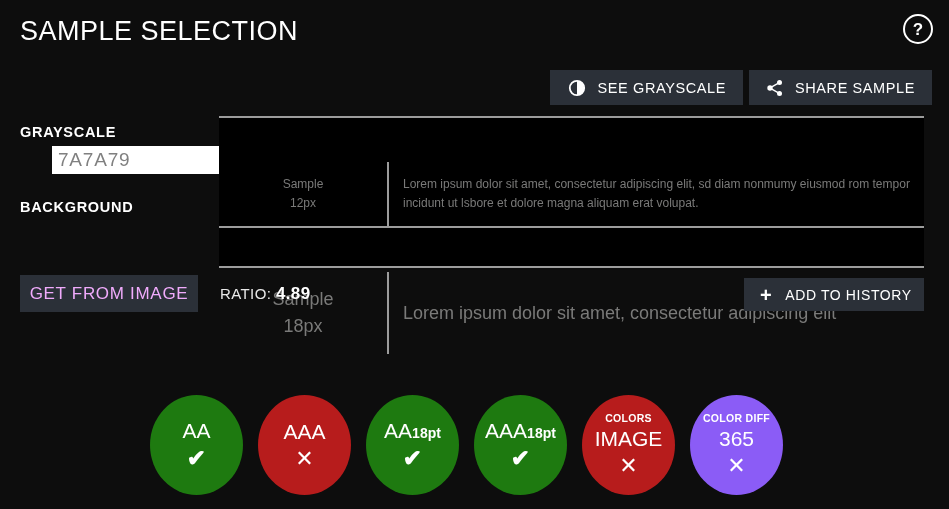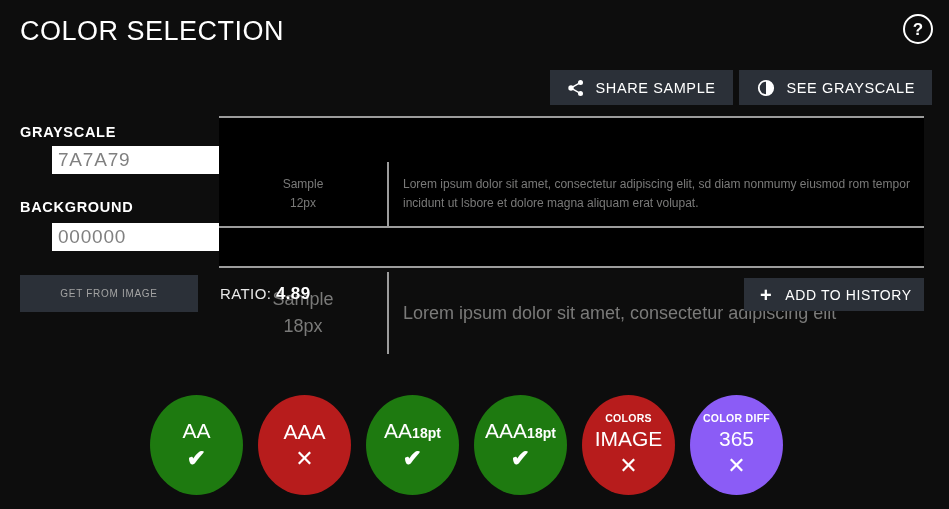--- a/index.html
+++ b/index.html
@@ -125,23 +125,23 @@
   }
   .swatch-grid i { display: block; }
 
   .btn-wide {
     position: absolute;
     left: 20px;
     top: 275px;
     width: 178px;
     height: 37px;
     background: #2b3038;
-    color: #a3a3a3;
+    color: #f0abfc;
     border: none;
-    font-size: 10px;
+    font-size: 17px;
     letter-spacing: 0.7px;
     font-family: "Liberation Sans", sans-serif;
     cursor: pointer;
   }
 
   
   .sample-panel {
     position: absolute;
     left: 219px;
     top: 116px;
@@ -253,47 +253,47 @@
     margin-top: 5px;
     font-weight: 700;
   }
   .mark-x { font-size: 22px; font-weight: 400; }
 </style>
 </head>
 <body>
 
 <div id="app">
 
-  <div class="page-title">COLOR SELECTION</div>
+  <div class="page-title">SAMPLE SELECTION</div>
   <div class="help-btn">
     <span>?</span>
   </div>
 
   <div class="toolbar">
+
+    <button class="tool-btn">
+      <span class="ticon">
+        <svg width="20" height="20" viewBox="0 0 20 20">
+          <circle cx="10" cy="10" r="7.2" fill="none" stroke="#ffffff" stroke-width="1.8"></circle>
+          <path d="M10 2.8 A7.2 7.2 0 0 1 10 17.2 Z" fill="#ffffff"></path>
+        </svg>
+      </span>
+      <span>SEE GRAYSCALE</span>
+    </button>
 
     <button class="tool-btn">
       <span class="ticon">
         <svg width="18" height="18" viewBox="0 0 18 18">
           <circle cx="13.5" cy="3.6" r="2.5" fill="#ffffff"></circle>
           <circle cx="13.5" cy="14.4" r="2.5" fill="#ffffff"></circle>
           <circle cx="4" cy="9" r="2.7" fill="#ffffff"></circle>
           <path d="M5.8 7.8 L12 4.4 M5.8 10.2 L12 13.6" stroke="#ffffff" stroke-width="1.5"></path>
         </svg>
       </span>
       <span>SHARE SAMPLE</span>
-    </button>
-
-    <button class="tool-btn">
-      <span class="ticon">
-        <svg width="20" height="20" viewBox="0 0 20 20">
-          <circle cx="10" cy="10" r="7.2" fill="none" stroke="#ffffff" stroke-width="1.8"></circle>
-          <path d="M10 2.8 A7.2 7.2 0 0 1 10 17.2 Z" fill="#ffffff"></path>
-        </svg>
-      </span>
-      <span>SEE GRAYSCALE</span>
     </button>
 
 
   </div>
 
   <div class="side-label" id="fg-label">GRAYSCALE</div>
   <div class="color-row" id="fg-row">
     <input class="color-input" type="text" value="7A7A79" style="">
     <span class="swatch-grid" id="fg-swatch">
         <i style="background: rgb(198, 40, 40);"></i>
@@ -313,45 +313,20 @@
         <i style="background: rgb(38, 198, 218);"></i>
         <i style="background: rgb(255, 79, 216);"></i>
         <i style="background: rgb(207, 216, 220);"></i>
         <i style="background: rgb(0, 0, 0);"></i>
         <i style="background: rgb(93, 64, 55);"></i>
         <i style="background: rgb(239, 108, 0);"></i>
       </span>
   </div>
 
   <div class="side-label" id="bg-label">BACKGROUND</div>
-  <div class="color-row" id="bg-row">
-    <input class="color-input" type="text" value="000000" style="">
-    <span class="swatch-grid" id="bg-swatch">
-        <i style="background: rgb(198, 40, 40);"></i>
-        <i style="background: rgb(142, 0, 0);"></i>
-        <i style="background: rgb(224, 123, 57);"></i>
-        <i style="background: rgb(242, 163, 60);"></i>
-        <i style="background: rgb(229, 57, 53);"></i>
-        <i style="background: rgb(192, 57, 43);"></i>
-        <i style="background: rgb(240, 84, 79);"></i>
-        <i style="background: rgb(200, 212, 74);"></i>
-        <i style="background: rgb(239, 83, 80);"></i>
-        <i style="background: rgb(255, 112, 67);"></i>
-        <i style="background: rgb(139, 195, 74);"></i>
-        <i style="background: rgb(124, 179, 66);"></i>
-        <i style="background: rgb(176, 190, 197);"></i>
-        <i style="background: rgb(126, 87, 194);"></i>
-        <i style="background: rgb(38, 198, 218);"></i>
-        <i style="background: rgb(255, 79, 216);"></i>
-        <i style="background: rgb(207, 216, 220);"></i>
-        <i style="background: rgb(0, 0, 0);"></i>
-        <i style="background: rgb(93, 64, 55);"></i>
-        <i style="background: rgb(239, 108, 0);"></i>
-      </span>
-  </div>
 
   <button class="btn-wide">GET FROM IMAGE</button>
 
   <div class="sample-panel">
     <div class="sample-row" id="sample-row-sm">
       <div class="sample-left sz-12">
         <div>Sample</div>
         <div>12px</div>
       </div>
       <div class="sample-right sz-12">

